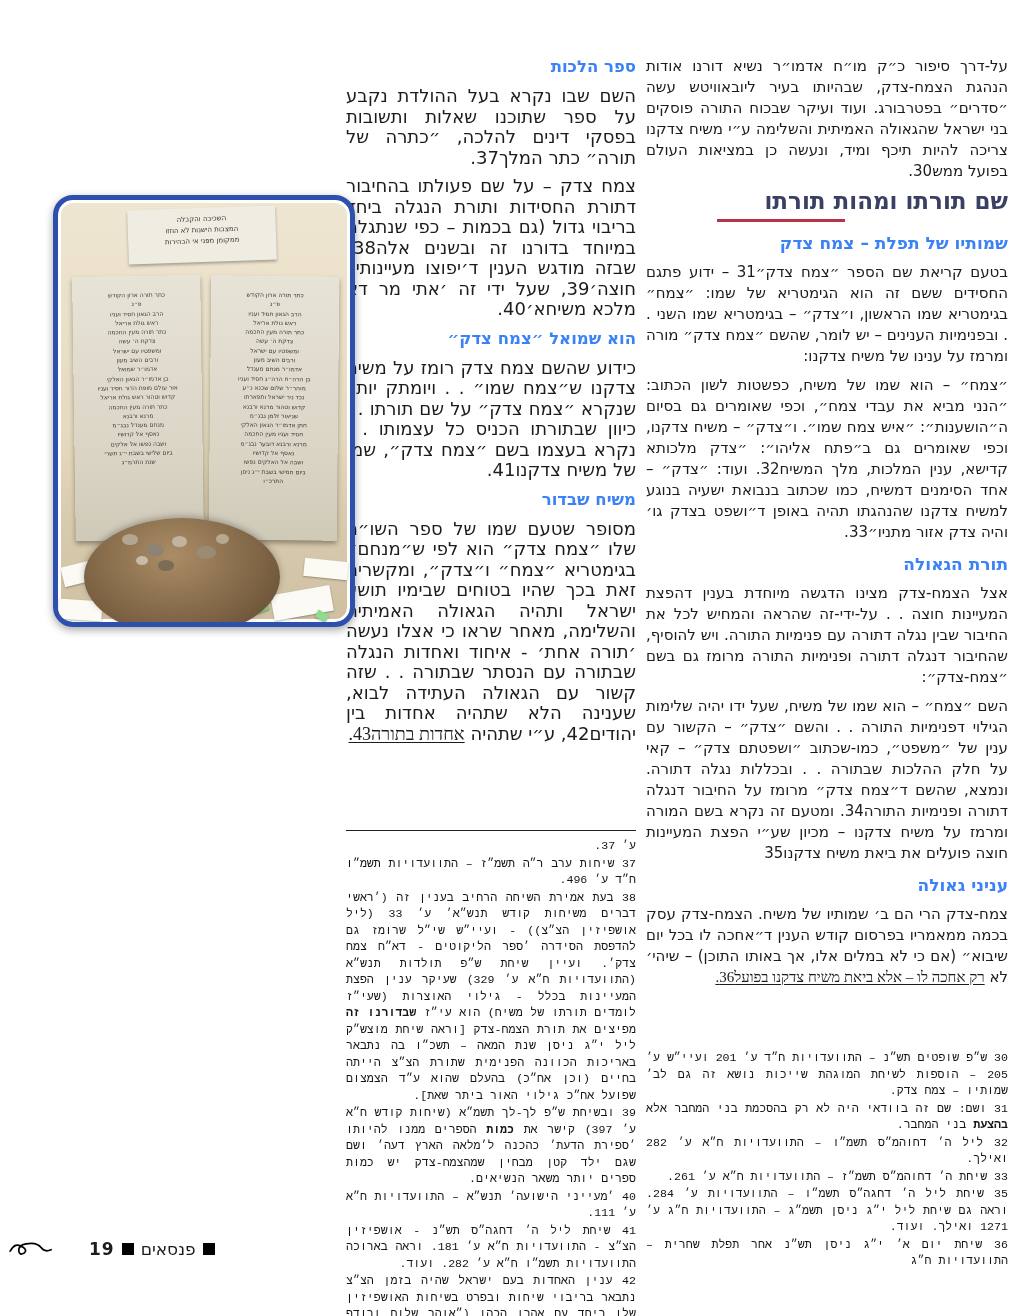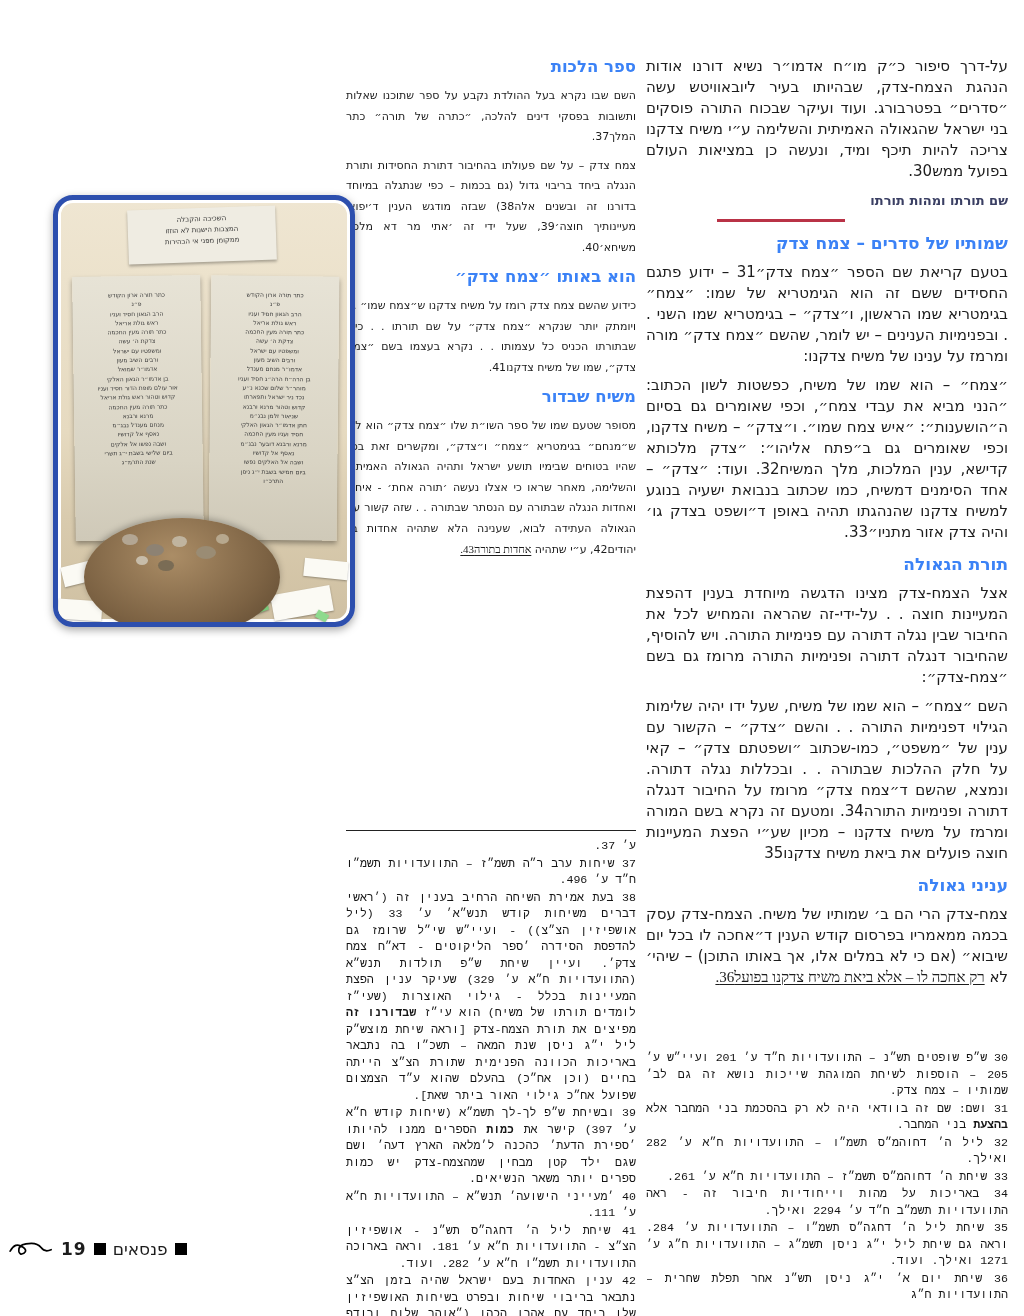--- a/index.html
+++ b/index.html
@@ -6,24 +6,24 @@
   body{
     width:1024px;height:1316px;position:relative;background:#ffffff;
     font-family:"DejaVu Sans",sans-serif;color:#1c1c1c;overflow:hidden;
     direction:rtl;
   }
   
   .col{position:absolute;top:48px;}
   .col-right{right:16px;width:362px;height:1000px;overflow:hidden;}
   .col-mid{right:388px;width:290px;height:786px;overflow:hidden;}
   p.body{margin:8px 0 6px 0;font-size:15px;line-height:21px;text-align:justify;}
-  .col-mid p.body{font-size:11px;line-height:20.5px;}
+  .col-mid p.body{font-size:18px;line-height:20.5px;}
   h2.sub{margin:10px 0 4px 0;font-size:17px;line-height:22px;font-weight:bold;color:#3b82f6;text-align:right;}
   .col-mid h2.sub{font-size:16.5px;margin-top:8px;}
-  h1.main{margin:1px 0 2px 0;font-size:13px;line-height:26px;font-weight:bold;color:#3a3f63;text-align:right;}
+  h1.main{margin:1px 0 2px 0;font-size:23px;line-height:26px;font-weight:bold;color:#3a3f63;text-align:right;}
   .red-rule{width:128px;height:3px;background:#b93246;margin:5px 163px 10px auto;}
   .u{text-decoration:underline;text-underline-offset:2px;font-family:Liberation Serif, serif;}
   
   .footnotes{position:absolute;font-size:11.6px;line-height:16.5px;text-align:justify;color:#151515;font-family:Liberation Mono, monospace;}
   .fn-right{top:1050px;right:16px;width:362px;}
   .fn-mid{top:830px;right:388px;width:290px;border-top:1.5px solid #222;padding-top:7px;}
   .fn{margin:0 0 1px 0;}
   .fn-cont{margin:0 0 1px 0;}
   
   .photo{
@@ -68,65 +68,64 @@
   .mound i:nth-child(1){left:38px;top:16px;width:16px;height:11px;background:#b3a693;}
   .mound i:nth-child(2){left:62px;top:26px;width:18px;height:12px;background:#8d8273;}
   .mound i:nth-child(3){left:88px;top:18px;width:15px;height:11px;background:#c0b49f;}
   .mound i:nth-child(4){left:112px;top:28px;width:20px;height:13px;background:#9a8c74;}
   .mound i:nth-child(5){left:74px;top:42px;width:16px;height:11px;background:#7a6c55;}
   .mound i:nth-child(6){left:132px;top:16px;width:13px;height:10px;background:#b7a88e;}
   .mound i:nth-child(7){left:52px;top:38px;width:12px;height:9px;background:#c7bca9;}
   
   .footer{position:absolute;left:8px;top:1238px;height:22px;display:flex;align-items:center;gap:7px;direction:ltr;}
   .footer .sq{width:12px;height:12px;background:#000;display:inline-block;}
-  .footer .num{font-size:17px;font-weight:bold;letter-spacing:1px;}
+  .footer .num{font-size:17px;font-weight:bold;letter-spacing:1px;margin-left:28px;}
   .footer .pub{font-size:17px;font-weight:normal;}
   .footer svg{display:block;}
 </style>
 </head>
 <body>
 
 <div class="col col-right">
   <p class="body">על-דרך סיפור כ״ק מו״ח אדמו״ר נשיא דורנו אודות הנהגת הצמח-צדק, שבהיותו בעיר ליובאוויטש עשה ״סדרים״ בפטרבורג. ועוד ועיקר שבכוח התורה פוסקים בני ישראל שהגאולה האמיתית והשלימה ע״י משיח צדקנו צריכה להיות תיכף ומיד, ונעשה כן במציאות העולם בפועל ממש30.</p>
 
   <h1 class="main">שם תורתו ומהות תורתו</h1>
   <div class="red-rule"></div>
 
-  <h2 class="sub">שמותיו של סדרים – צמח צדק</h2>
+  <h2 class="sub">שמותיו של תפלת – צמח צדק</h2>
   <p class="body">בטעם קריאת שם הספר ״צמח צדק״31 – ידוע פתגם החסידים ששם זה הוא הגימטריא של שמו: ״צמח״ בגימטריא שמו הראשון, ו״צדק״ – בגימטריא שמו השני . . ובפנימיות הענינים – יש לומר, שהשם ״צמח צדק״ מורה ומרמז על ענינו של משיח צדקנו:</p>
   <p class="body">״צמח״ – הוא שמו של משיח, כפשטות לשון הכתוב: ״הנני מביא את עבדי צמח״, וכפי שאומרים גם בסיום ה״הושענות״: ״איש צמח שמו״. ו״צדק״ – משיח צדקנו, וכפי שאומרים גם ב״פתח אליהו״: ״צדק מלכותא קדישא, ענין המלכות, מלך המשיח32. ועוד: ״צדק״ – אחד הסימנים דמשיח, כמו שכתוב בנבואת ישעיה בנוגע למשיח צדקנו שהנהגתו תהיה באופן ד״ושפט בצדק גו׳ והיה צדק אזור מתניו״33.</p>
 
   <h2 class="sub">תורת הגאולה</h2>
   <p class="body">אצל הצמח-צדק מצינו הדגשה מיוחדת בענין דהפצת המעיינות חוצה . . על-ידי-זה שהראה והמחיש לכל את החיבור שבין נגלה דתורה עם פנימיות התורה. ויש להוסיף, שהחיבור דנגלה דתורה ופנימיות התורה מרומז גם בשם ״צמח-צדק״:</p>
   <p class="body">השם ״צמח״ – הוא שמו של משיח, שעל ידו יהיה שלימות הגילוי דפנימיות התורה . . והשם ״צדק״ – הקשור עם ענין של ״משפט״, כמו-שכתוב ״ושפטתם צדק״ – קאי על חלק ההלכות שבתורה . . ובכללות נגלה דתורה. ונמצא, שהשם ד״צמח צדק״ מרומז על החיבור דנגלה דתורה ופנימיות התורה34. ומטעם זה נקרא בשם המורה ומרמז על משיח צדקנו – מכיון שע״י הפצת המעיינות חוצה פועלים את ביאת משיח צדקנו35</p>
 
   <h2 class="sub">עניני גאולה</h2>
   <p class="body">
     <span>צמח-צדק הרי הם ב׳ שמותיו של משיח. הצמח-צדק עסק בכמה ממאמריו בפרסום קודש הענין ד״אחכה לו בכל יום שיבוא״ (אם כי לא במלים אלו, אך באותו התוכן) – שיהי׳ לא</span>
     <span class="u">רק אחכה לו – אלא ביאת משיח צדקנו בפועל36.</span>
   </p>
 </div>
 
 <div class="footnotes fn-right">
   <div class="fn">30 ש״פ שופטים תש״נ – התוועדויות ח״ד ע׳ 201 ועיי״ש ע׳ 205 – הוספות לשיחת המוגהת שייכות נושא זה גם לב׳ שמותיו – צמח צדק.</div>
   <div class="fn">31 ושם: שם זה בוודאי היה לא רק בהסכמת בני המחבר אלא <b>בהצעת</b> בני המחבר.</div>
   <div class="fn">32 ליל ה׳ דחוהמ״ס תשמ״ו – התוועדויות ח״א ע׳ 282 ואילך.</div>
   <div class="fn">33 שיחת ה׳ דחוהמ״ס תשמ״ז – התוועדויות ח״א ע׳ 261.</div>
-  <div class="fn">34 באריכות על מהות וייחודיות חיבור זה - ראה התוועדויות תשמ״ב ח״ד ע׳ 2294 ואילך.</div>
   <div class="fn">35 שיחת ליל ה׳ דחגה״ס תשמ״ו – התוועדויות ע׳ 284. וראה גם שיחת ליל י״ג ניסן תשמ״ג – התוועדויות ח״ג ע׳ 1271 ואילך. ועוד.</div>
   <div class="fn">36 שיחת יום א׳ י״ג ניסן תש״נ אחר תפלת שחרית – התוועדויות ח״ג</div>
 </div>
 
 <div class="col col-mid">
   <h2 class="sub">ספר הלכות</h2>
   <p class="body">השם שבו נקרא בעל ההולדת נקבע על ספר שתוכנו שאלות ותשובות בפסקי דינים להלכה, ״כתרה של תורה״ כתר המלך37.</p>
 
   <p class="body">צמח צדק – על שם פעולתו בהחיבור דתורת החסידות ותורת הנגלה ביחד בריבוי גדול (גם בכמות – כפי שנתגלה במיוחד בדורנו זה ובשנים אלה38) שבזה מודגש הענין ד׳יפוצו מעיינותיך חוצה׳39, שעל ידי זה ׳אתי מר דא מלכא משיחא׳40.</p>
 
-  <h2 class="sub">הוא באותו ״צמח צדק״</h2>
+  <h2 class="sub">הוא שמואל ״צמח צדק״</h2>
   <p class="body">כידוע שהשם צמח צדק רומז על משיח צדקנו ש״צמח שמו״ . . ויומתק יותר שנקרא ״צמח צדק״ על שם תורתו . . כיוון שבתורתו הכניס כל עצמותו . . נקרא בעצמו בשם ״צמח צדק״, שמו של משיח צדקנו41.</p>
 
   <h2 class="sub">משיח שבדור</h2>
   <p class="body">
     <span>מסופר שטעם שמו של ספר השו״ת שלו ״צמח צדק״ הוא לפי ש״מנחם״ בגימטריא ״צמח״ ו״צדק״, ומקשרים זאת בכך שהיו בטוחים שבימיו תושע ישראל ותהיה הגאולה האמיתית והשלימה, מאחר שראו כי אצלו נעשה ׳תורה אחת׳ - איחוד ואחדות הנגלה שבתורה עם הנסתר שבתורה . . שזה קשור עם הגאולה העתידה לבוא, שענינה הלא שתהיה אחדות בין יהודים42, ע״י שתהיה</span>
     <span class="u">אחדות בתורה43.</span>
   </p>
 </div>
 
 <div class="footnotes fn-mid">

